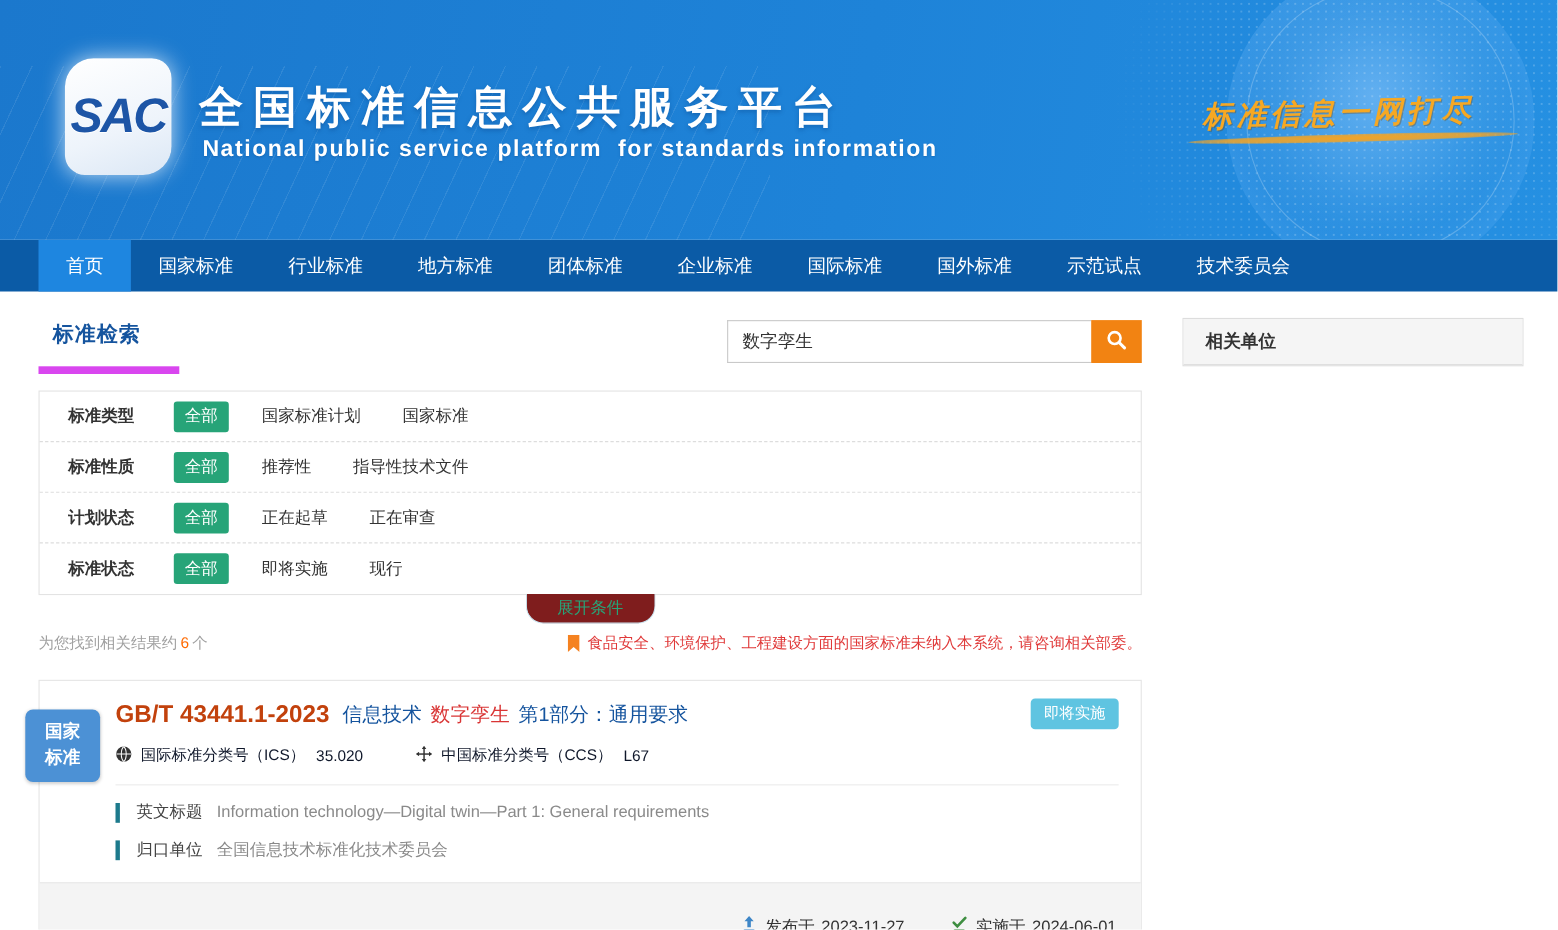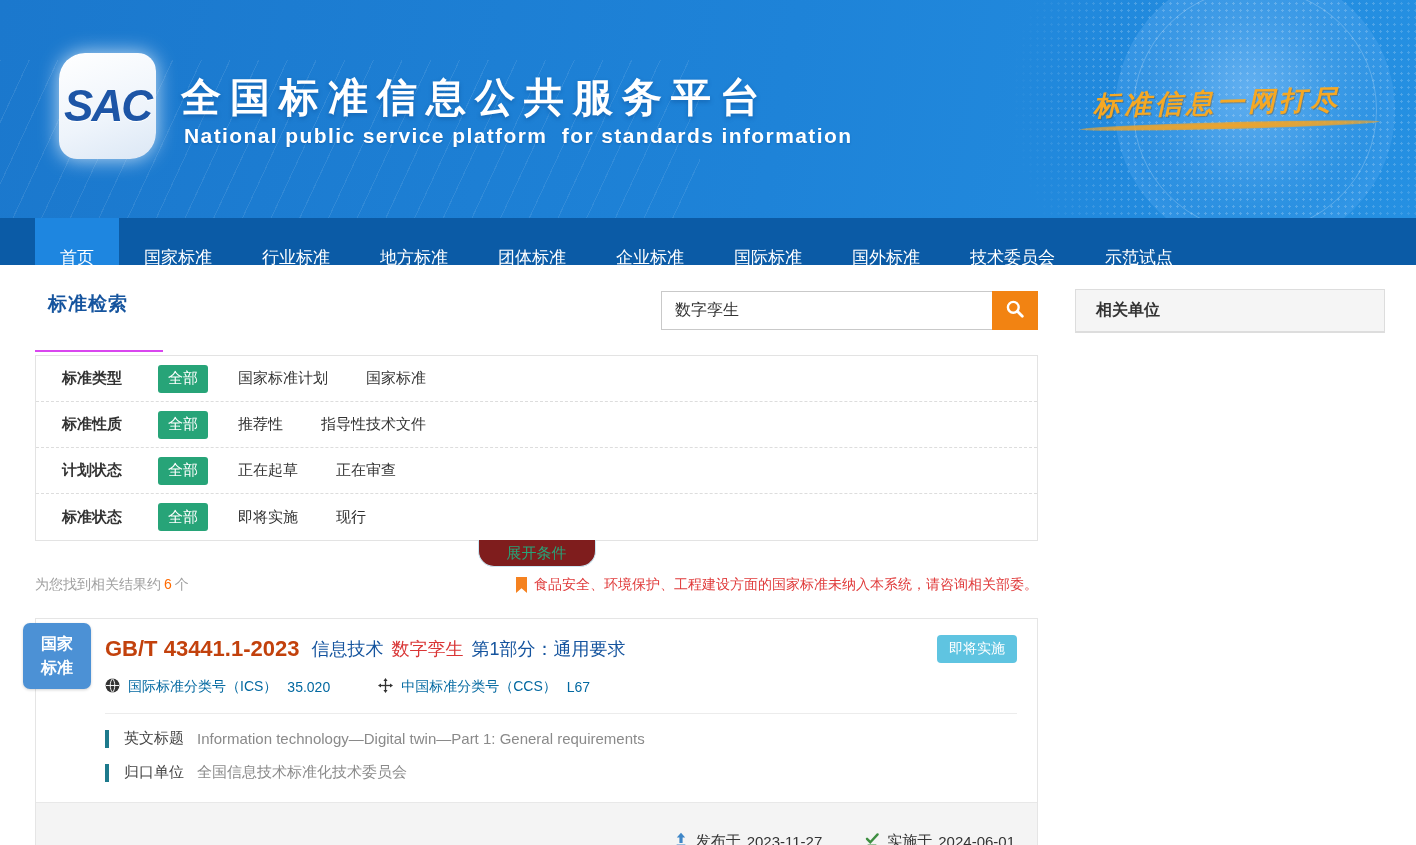--- a/index.html
+++ b/index.html
@@ -32,33 +32,33 @@
             letter-spacing:1.4px; white-space:pre; text-shadow:0 1px 2px rgba(10,70,140,.4); }
   .slogan { position:absolute; left:1093px; top:84px; width:300px; color:#f6a823; font-size:27px;
             font-weight:bold; font-style:italic; letter-spacing:4px; white-space:pre;
             text-shadow:1px 1px 0 rgba(120,70,0,.35); transform:rotate(-1.5deg); }
   .slogan-underline { position:absolute; left:1080px; top:122px; width:300px; height:7px;
             background:radial-gradient(ellipse at center, #f0a428 0%, rgba(240,164,40,.85) 55%, rgba(240,164,40,0) 100%);
             border-radius:50%; transform:rotate(-1.5deg); }
 
   
   .nav { width:1416px; height:47px; background:#0b5ba6; padding-left:35px; display:flex; }
-  .nav-item { height:47px; line-height:47px; padding:16px 25px; color:#fff; font-size:17px;
+  .nav-item { height:47px; line-height:47px; padding:0 25px; color:#fff; font-size:17px;
             cursor:pointer; white-space:nowrap; }
   .nav-item.active { background:#1e86e0; }
 
   
   .main { display:flex; padding:24px 31px 0 35px; }
   .left-col { width:1003px; }
   .right-col { width:310px; margin-left:37px; }
 
   
   .search-row { position:relative; height:58px; }
-  .section-title-wrap { display:inline-block; width:128px; padding:2px 0 33px 13px;
-            border-bottom:2px solid #d946ef; }
+  .section-title-wrap { display:inline-block; width:128px; padding:2px 0 16px 13px;
+            border-bottom:7px solid #d946ef; }
   .section-title { font-size:19px; font-weight:bold; color:#15549e; letter-spacing:1px; }
   .search-box { position:absolute; right:0; top:2px; width:377px; height:39px; display:flex; }
   .search-input { flex:1; border:1px solid #c9c9c9; border-right:none; padding:0 13px;
             font-size:16px; color:#333; outline:none; font-family:inherit; }
   .search-btn { width:46px; height:39px; background:#f28312; border:none; cursor:pointer;
             display:flex; align-items:center; justify-content:center; }
 
   
   .filter-box { margin-top:8px; border:1px solid #e3e3e3; background:#fff; }
   .filter-row { display:flex; align-items:center; height:46px; padding:0 26px;
@@ -79,34 +79,34 @@
   
   .results-row { margin-top:9px; display:flex; justify-content:space-between; align-items:center; }
   .results-count { font-size:14px; color:#a0a0a0; }
   .results-count .num { color:#ff6a00; margin:0 3px; }
   .notice { display:flex; align-items:center; font-size:14px; color:#e03a3a; }
   .bookmark-icon { display:inline-block; width:11px; height:16px; background:#f58220; margin-right:7px;
             clip-path:polygon(0 0,100% 0,100% 100%,50% 70%,0 100%); }
 
   
   .card { position:relative; margin-top:24px; border:1px solid #e5e5e5; }
-  .card-badge { position:absolute; left:-13px; top:4px; width:68px; height:66px; background:#4c91d5;
+  .card-badge { position:absolute; left:-13px; top:26px; width:68px; height:66px; background:#4c91d5;
             border-radius:7px; color:#fff; font-size:16px; font-weight:bold; display:flex;
             flex-direction:column; align-items:center; justify-content:center; line-height:24px;
             box-shadow:0 1px 3px rgba(0,0,0,.18); cursor:pointer; }
   .card-main { padding:16px 20px 0 69px; }
   .card-title-row { display:flex; align-items:center; }
   .std-code { font-size:22px; font-weight:bold; color:#c2410c; margin-right:12px; cursor:pointer; }
   .std-t1 { font-size:18px; color:#15549e; margin-right:8px; cursor:pointer; }
   .std-hl { font-size:18px; color:#d93535; margin-right:8px; cursor:pointer; }
   .std-t2 { font-size:18px; color:#15549e; cursor:pointer; }
   .status-badge { margin-left:auto; background:#5fc4e1; color:#fff; font-size:14px;
             padding:5px 12px; border-radius:4px; }
   .meta-row { margin-top:15px; padding-bottom:17px; border-bottom:1px solid #ececec;
-            display:flex; align-items:center; font-size:14px; color:#0369a1; }
+            display:flex; align-items:center; font-size:14px; color:#0f172a; }
   .meta-item { display:flex; align-items:center; margin-right:48px; }
   .meta-item svg { margin-right:8px; }
   .meta-val { margin-left:10px; }
   .info-row { margin-top:15px; display:flex; align-items:center; font-size:15px; }
   .info-bar { width:4px; height:18px; background:#1d7a8c; margin-right:15px; }
   .info-label { color:#444; }
   .info-val { color:#8a8a8a; margin-left:13px; }
   .info-row.last { margin-bottom:20px; }
   .card-footer { background:#f4f4f4; border-top:1px solid #e8e8e8; padding:29px 22px;
             display:flex; justify-content:flex-end; align-items:center; font-size:15px; color:#333; }
@@ -141,22 +141,22 @@
 
 <div class="nav">
   <div class="nav-item active">首页</div>
   <div class="nav-item">国家标准</div>
   <div class="nav-item">行业标准</div>
   <div class="nav-item">地方标准</div>
   <div class="nav-item">团体标准</div>
   <div class="nav-item">企业标准</div>
   <div class="nav-item">国际标准</div>
   <div class="nav-item">国外标准</div>
+  <div class="nav-item">示范试点</div>
   <div class="nav-item">技术委员会</div>
-  <div class="nav-item">示范试点</div>
 </div>
 
 <div class="main">
   <div class="left-col">
 
     <div class="search-row">
       <div class="section-title-wrap">
         <span class="section-title">标准检索</span>
       </div>
       <div class="search-box">

